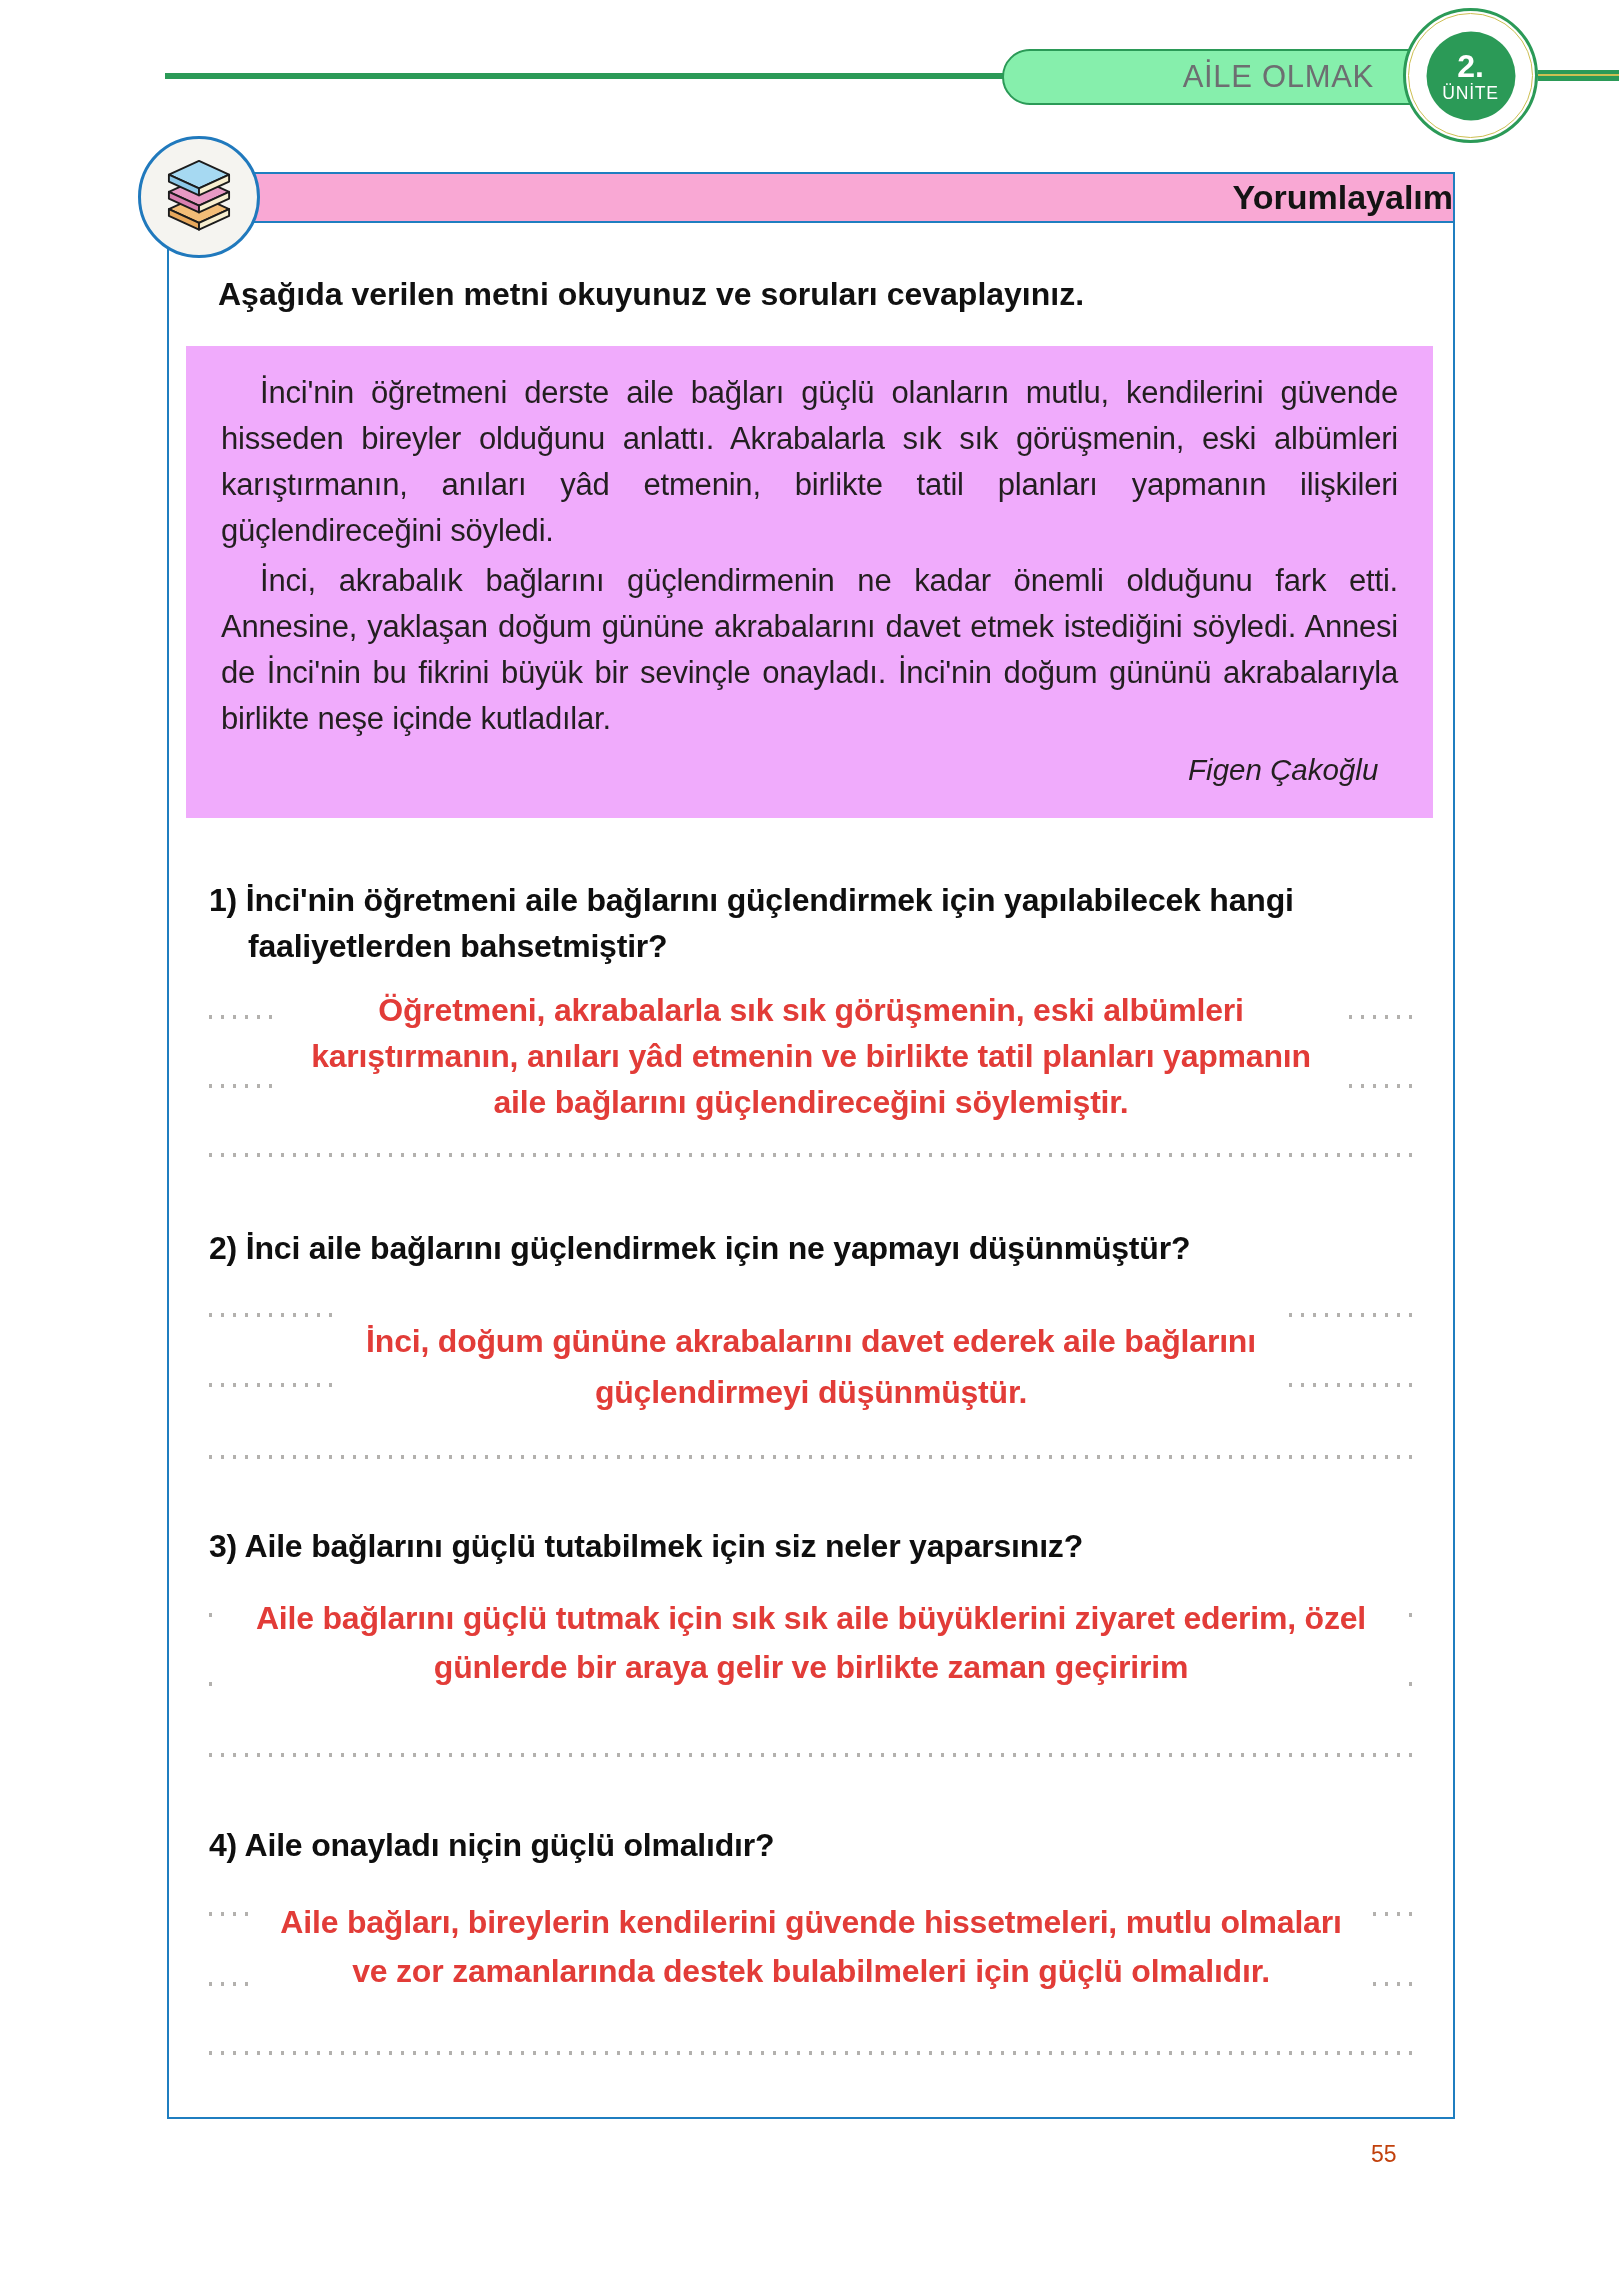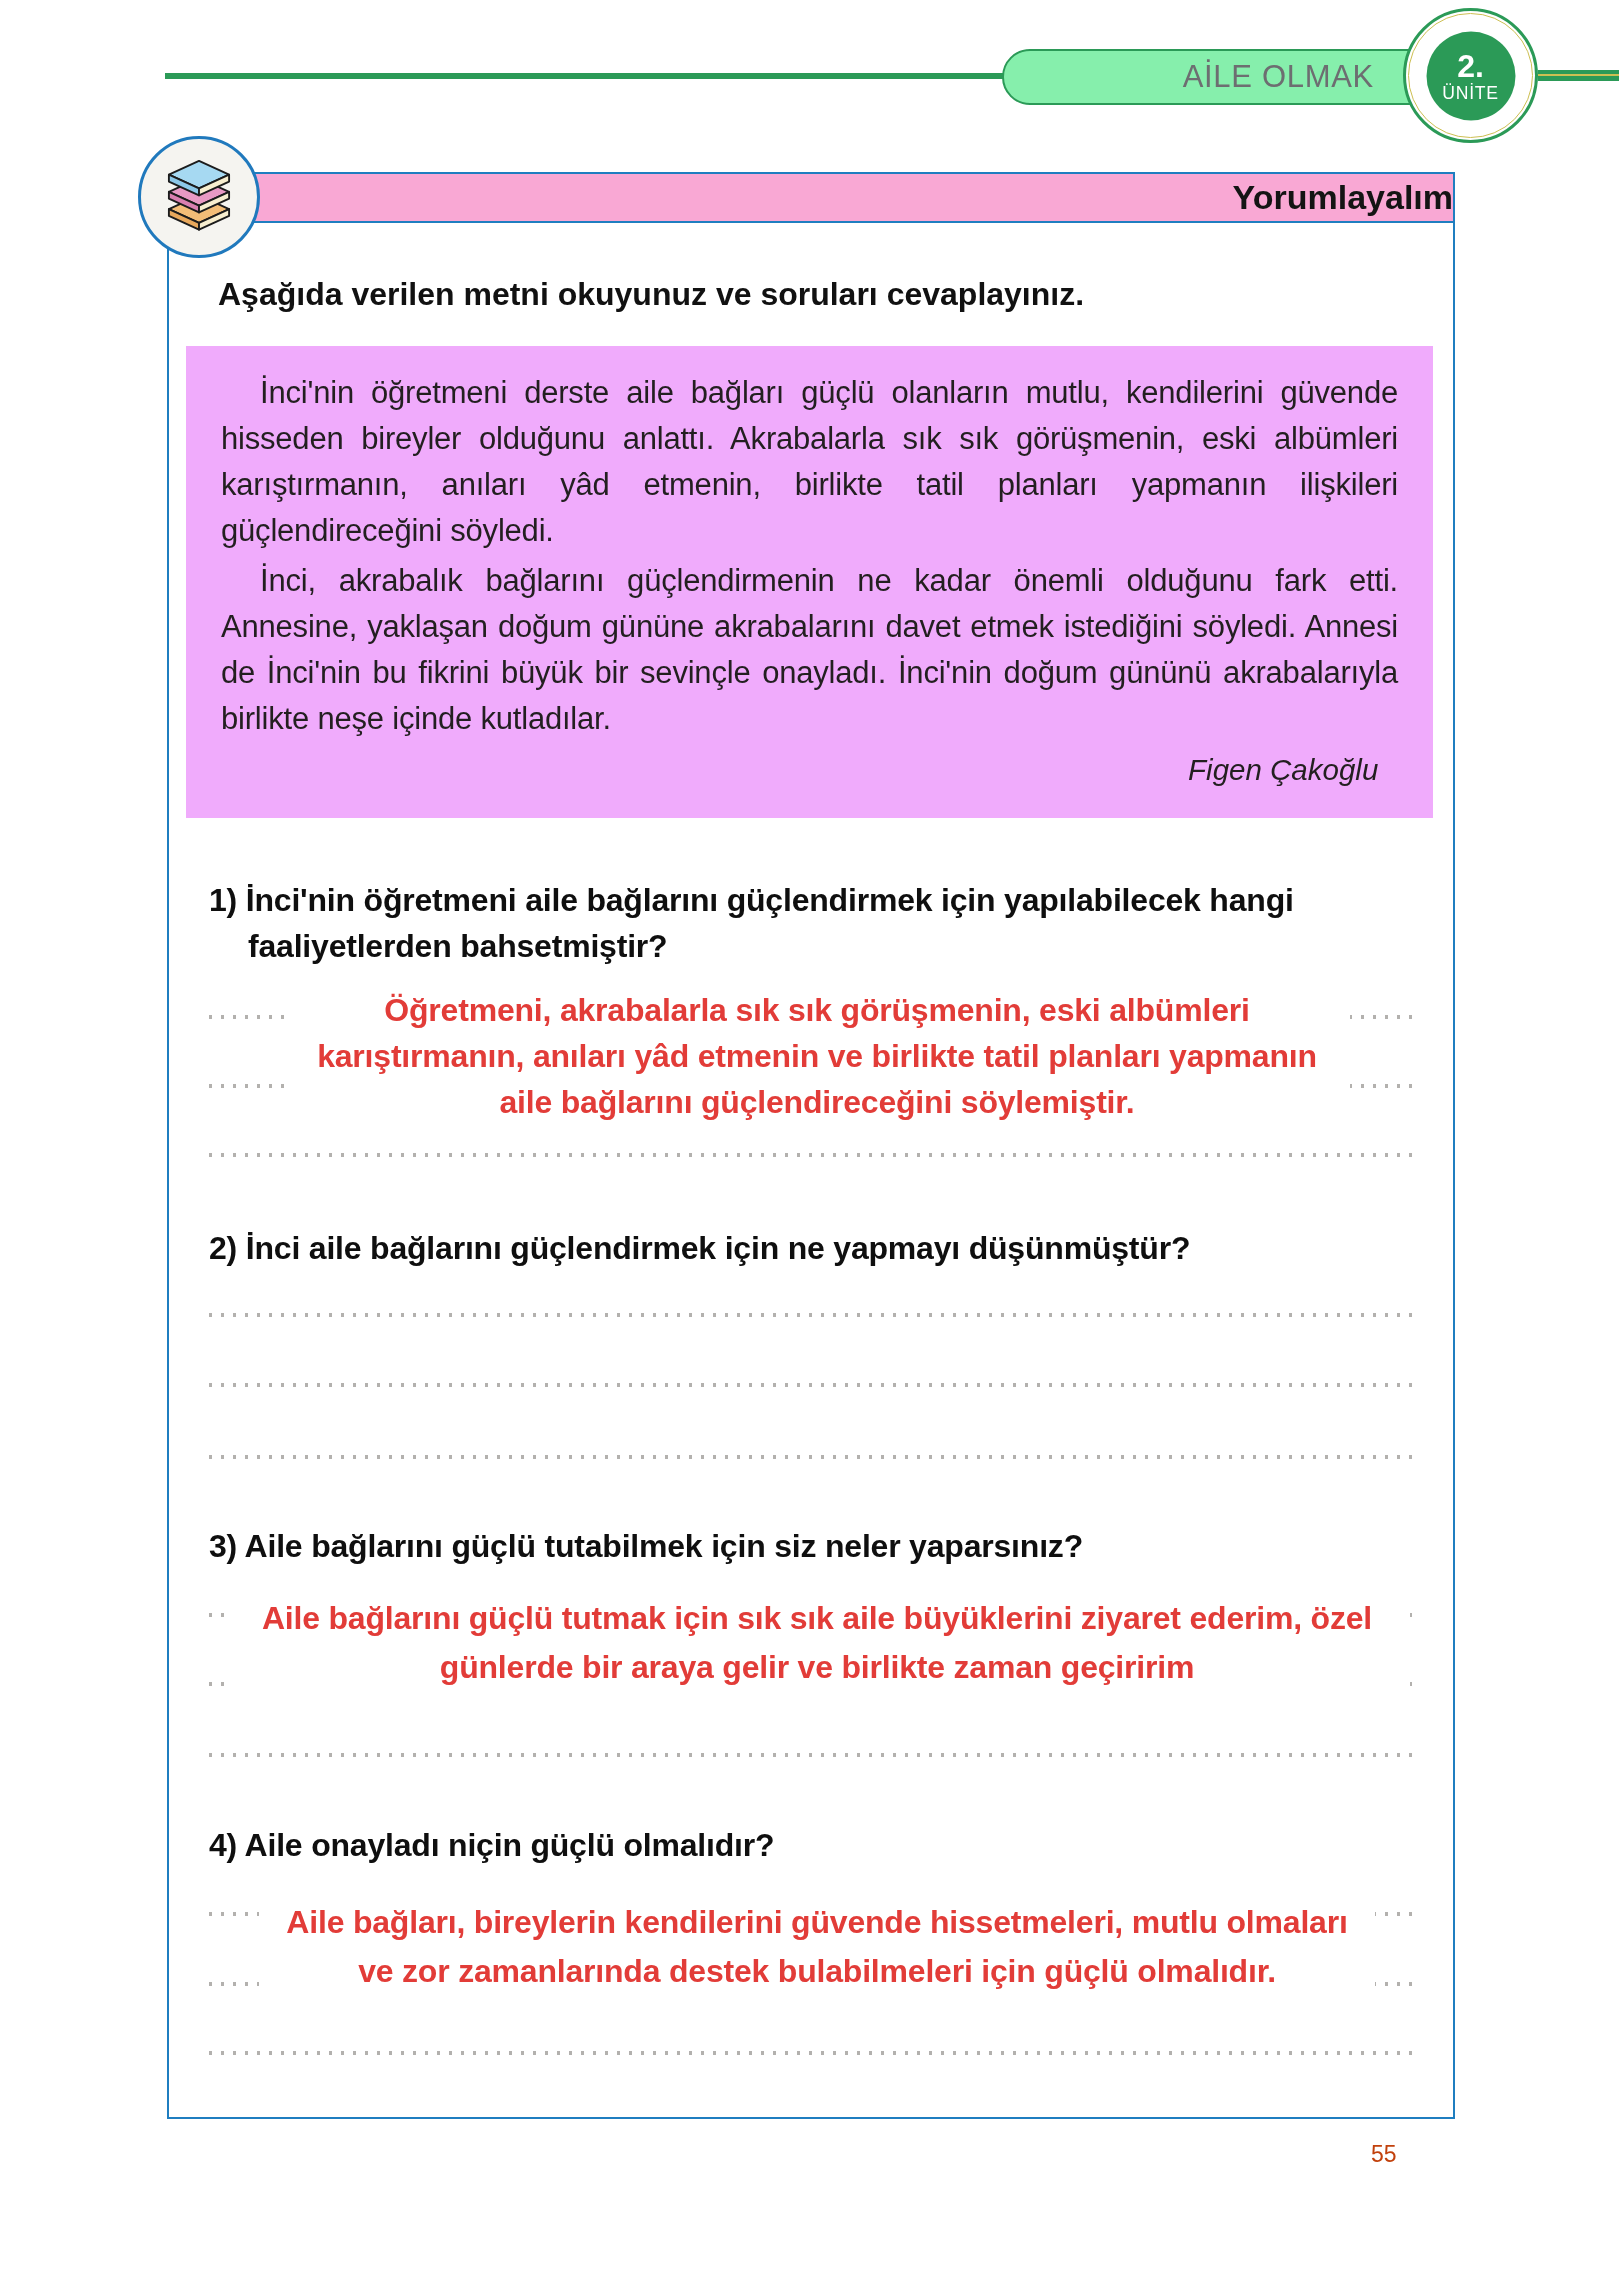--- a/index.html
+++ b/index.html
@@ -63,21 +63,21 @@
     position:absolute;left:209px;width:1199px;font-size:32px;font-weight:700;color:#0f0f0f;
     line-height:46px;padding-left:39px;text-indent:-39px;z-index:5;letter-spacing:-0.2px;margin-top:7px;
   }
   .q1{top:870px;} .q2{top:1218px;} .q3{top:1516px;} .q4{top:1815px;}
   
   .dotline{
     position:absolute;left:209px;width:1204px;height:3.5px;z-index:4;
     background-image:repeating-linear-gradient(90deg,#b3b1ae 0 2.8px,transparent 2.8px 12px);
   }
   .answer{
-    position:absolute;left:215px;width:1204px;text-align:center;z-index:6;
+    position:absolute;left:209px;width:1204px;text-align:center;z-index:6;
     font-weight:700;color:#e23c38;letter-spacing:-0.2px;
   }
   .answer .ans{display:inline-block;background:#ffffff;padding:4.2px 9.8px;}
   .a1{top:983px;font-size:32px;line-height:46px;} .a1 .ans{max-width:1047px;}
   .a2{top:1312px;font-size:32px;line-height:51px;} .a2 .ans{max-width:921px;}
   .a3{top:1590px;font-size:32px;line-height:49px;} .a3 .ans{max-width:1167px;}
   .a4{top:1894px;font-size:32px;line-height:49px;text-decoration:underline;} .a4 .ans{max-width:1097px;}
   
   .page-number{position:absolute;left:1371px;top:2141px;width:84px;font-size:23px;color:#c2410c;}
 </style>
@@ -134,20 +134,21 @@
   <div class="question q1"><span>1)</span> <span>İnci'nin öğretmeni aile bağlarını güçlendirmek için yapılabilecek hangi faaliyetlerden bahsetmiştir?</span></div>
   <div class="dotline" style="top:1015px"></div>
   <div class="dotline" style="top:1084px"></div>
   <div class="dotline" style="top:1153px"></div>
   <div class="answer a1"><span class="ans">Öğretmeni, akrabalarla sık sık görüşmenin, eski albümleri karıştırmanın, anıları yâd etmenin ve birlikte tatil planları yapmanın aile bağlarını güçlendireceğini söylemiştir.</span></div>
 
   <div class="question q2"><span>2)</span> <span>İnci aile bağlarını güçlendirmek için ne yapmayı düşünmüştür?</span></div>
   <div class="dotline" style="top:1313px"></div>
   <div class="dotline" style="top:1383px"></div>
   <div class="dotline" style="top:1455px"></div>
+  <div class="answer a2"><span class="ans">İnci, doğum gününe akrabalarını davet ederek aile bağlarını güçlendirmeyi düşünmüştür.</span></div>
 
   <div class="question q3"><span>3)</span> <span>Aile bağlarını güçlü tutabilmek için siz neler yaparsınız?</span></div>
   <div class="dotline" style="top:1613px"></div>
   <div class="dotline" style="top:1682px"></div>
   <div class="dotline" style="top:1753px"></div>
   <div class="answer a3"><span class="ans">Aile bağlarını güçlü tutmak için sık sık aile büyüklerini ziyaret ederim, özel günlerde bir araya gelir ve birlikte zaman geçiririm</span></div>
 
   <div class="question q4"><span>4)</span> <span>Aile onayladı niçin güçlü olmalıdır?</span></div>
   <div class="dotline" style="top:1912px"></div>
   <div class="dotline" style="top:1982px"></div>

